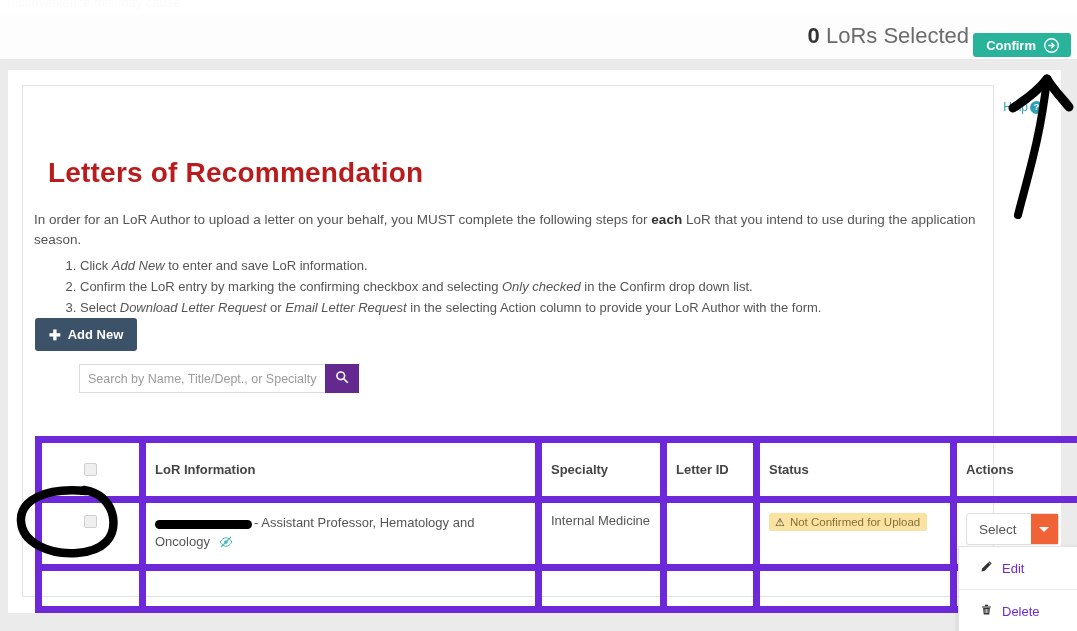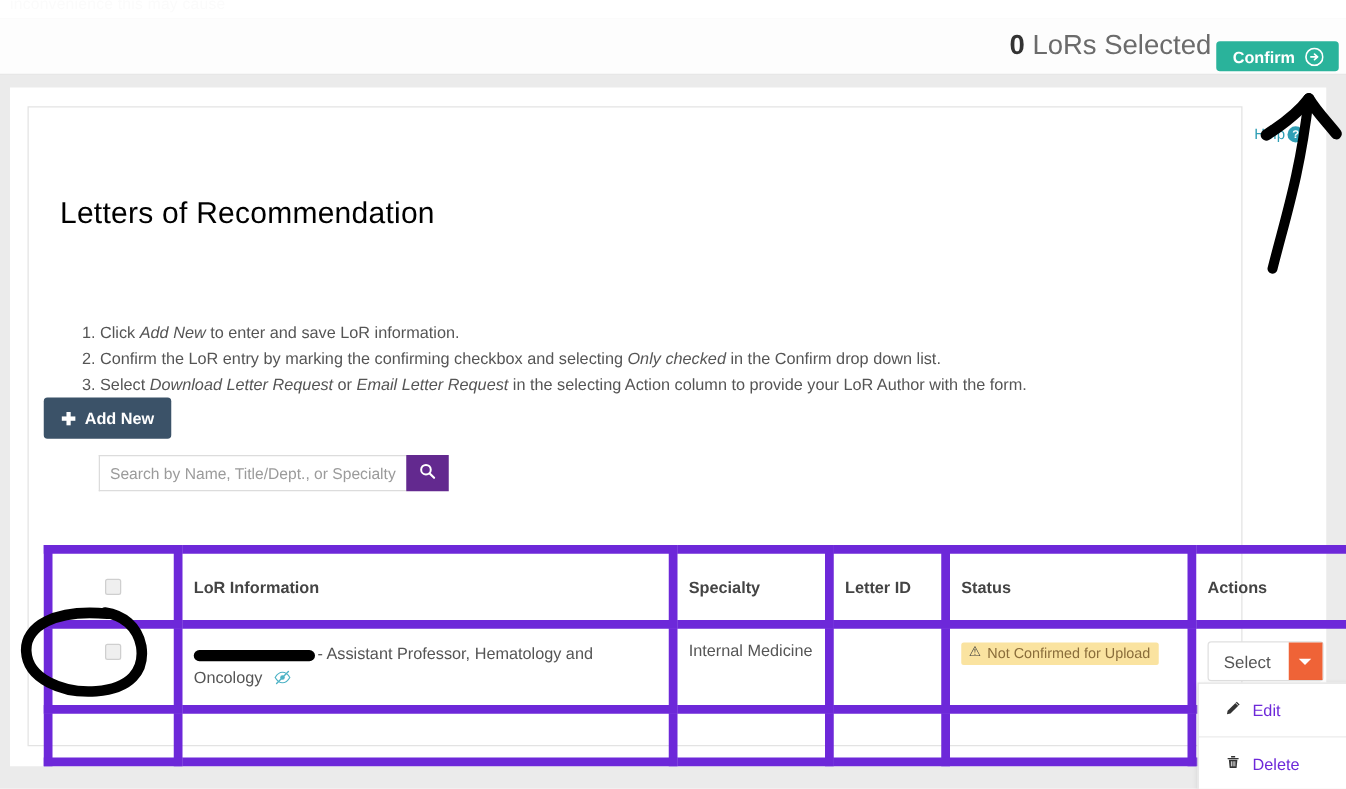--- a/index.html
+++ b/index.html
@@ -118,23 +118,23 @@
     display: inline-flex;
     align-items: center;
     justify-content: center;
     line-height: 1;
   }
 
   h1.page-title {
     position: absolute;
     left: 40px; top: 87px;
     margin: 0;
-    font-size: 24px;
-    font-weight: normal;
-    color: #000000;
+    font-size: 28px;
+    font-weight: bold;
+    color: #b91c1c;
     letter-spacing: .2px;
   }
 
   .intro {
     position: absolute;
     left: 26px; top: 140px;
     width: 952px;
     font-size: 13.5px;
     line-height: 20px;
     color: #555;
@@ -375,20 +375,23 @@
 
   <div class="panel"></div>
 
   <a class="help-link">
     <span>Help</span>
     <span class="help-q">?</span>
   </a>
 
   <h1 class="page-title">Letters of Recommendation</h1>
 
+  <div class="intro">
+    <span>In order for an LoR Author to upload a letter on your behalf, you MUST complete the following steps for </span><b>each</b><span> LoR that you intend to use during the application season.</span>
+  </div>
 
   <ol class="steps">
     <li>
       <span>Click </span><i>Add New</i><span> to enter and save LoR information.</span>
     </li>
     <li>
       <span>Confirm the LoR entry by marking the confirming checkbox and selecting </span><i>Only checked</i><span> in the Confirm drop down list.</span>
     </li>
     <li>
       <span>Select </span><i>Download Letter Request</i><span> or </span><i>Email Letter Request</i><span> in the selecting Action column to provide your LoR Author with the form.</span>

